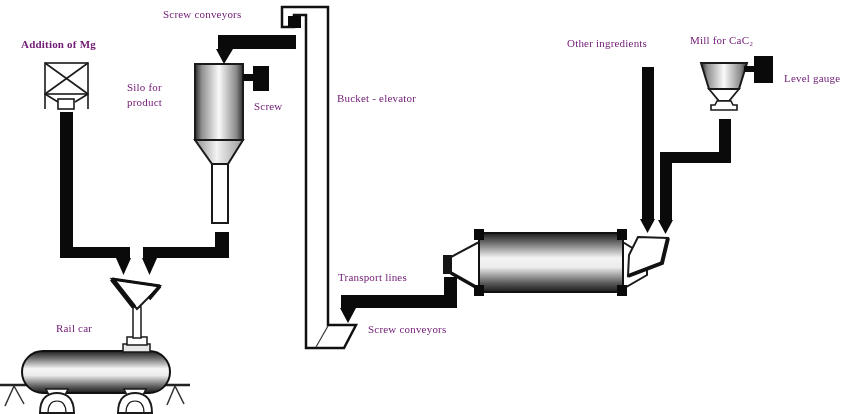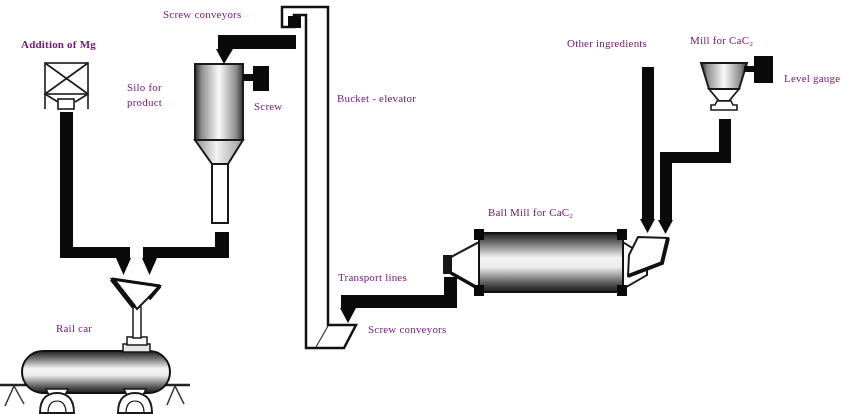--- a/index.html
+++ b/index.html
@@ -158,18 +158,17 @@
   </svg>
 
   <div class="lbl" style="left:163px;top:7px;">Screw conveyors</div>
   <div class="lbl" style="left:21px;top:37px;font-weight:bold;">Addition of Mg</div>
   <div class="lbl wrap" style="left:127px;top:80px;width:62px;">Silo for product</div>
   <div class="lbl" style="left:254px;top:99px;">Screw</div>
   <div class="lbl" style="left:567px;top:36px;">Other ingredients</div>
   <div class="lbl" style="left:337px;top:91px;">Bucket - elevator</div>
   <div class="lbl" style="left:690px;top:33px;">Mill for CaC₂</div>
   <div class="lbl" style="left:772px;top:71px;margin-left:12px;">Level gauge</div>
-  <div class="lbl" style="left:488px;top:205px;">Ball Mill for CaC₂</div>
   <div class="lbl" style="left:338px;top:270px;">Transport lines</div>
   <div class="lbl" style="left:368px;top:322px;">Screw conveyors</div>
   <div class="lbl" style="left:56px;top:321px;text-align:right;">Rail car</div>
 
 </div>
 
 </body></html>

